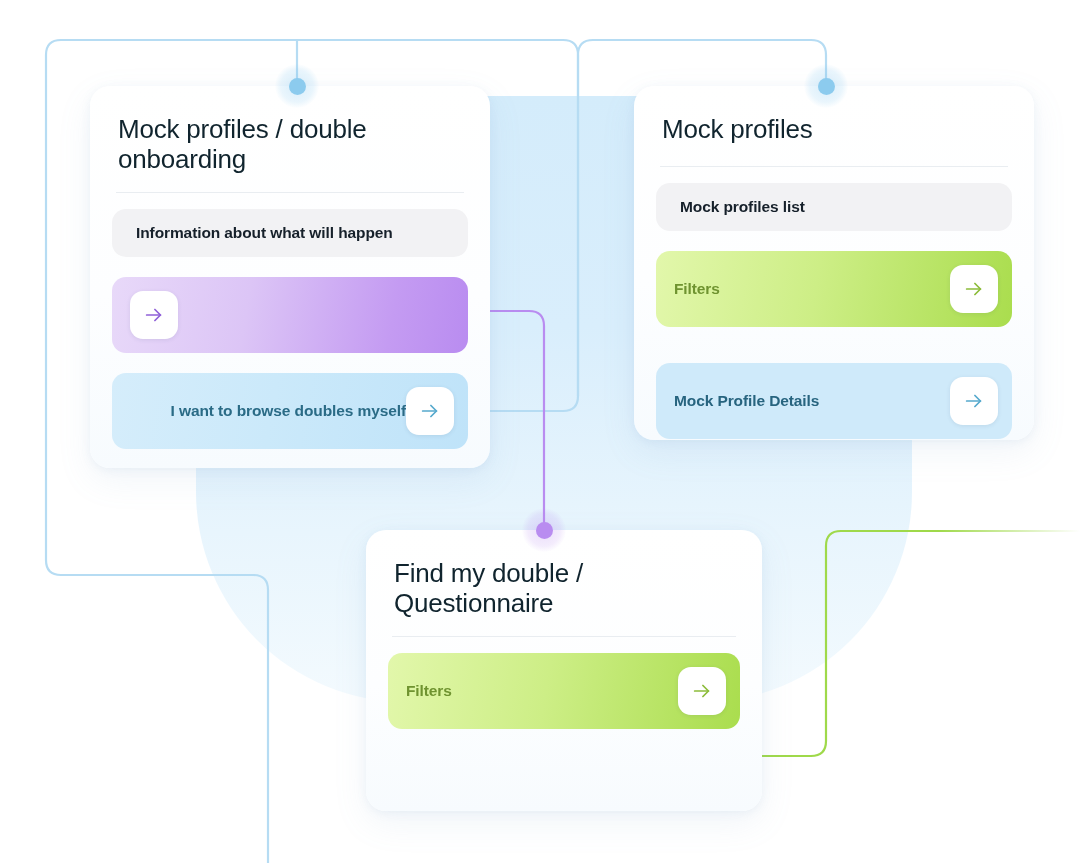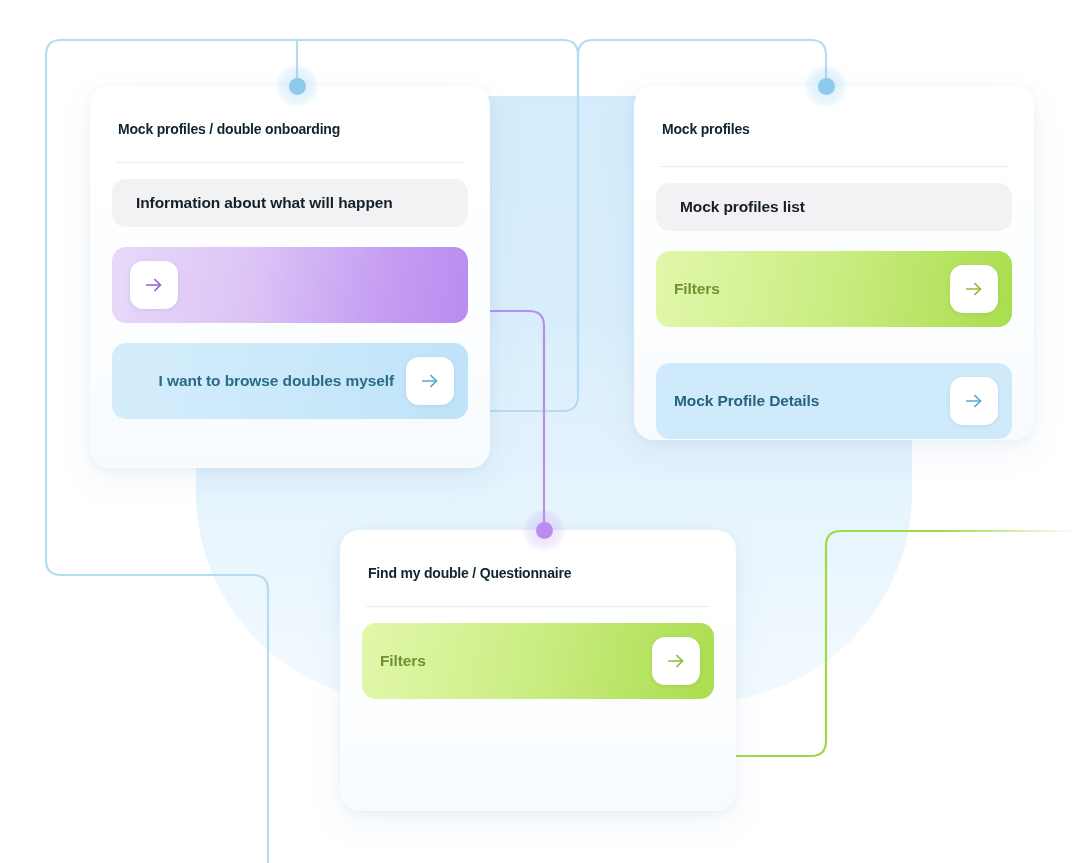--- a/index.html
+++ b/index.html
@@ -22,37 +22,37 @@
   
   .wires{position:absolute;left:0;top:0;width:1080px;height:863px;z-index:1;pointer-events:none;}
 
   
   .card{
     position:absolute;background:linear-gradient(180deg,#ffffff 0%,#fdfeff 55%,#f7fbfe 100%);
     border-radius:20px;z-index:3;
     box-shadow:0 2px 10px rgba(120,160,200,.10), 0 12px 34px rgba(120,160,200,.10);
   }
   .card-title{
-    font-size:14px;line-height:30px;font-weight:700;color:#10242e;letter-spacing:-.2px;
+    font-size:26px;line-height:30px;font-weight:400;color:#10242e;letter-spacing:-.2px;
     padding:28px 43px 0 28px;
   }
   .divider{height:1px;background:#e9edf1;margin:18px 26px 0 26px;}
   .card-body{padding:16px 22px 22px 22px;display:flex;flex-direction:column;gap:20px;}
 
   
   .pill{
     position:relative;border-radius:14px;display:flex;align-items:center;
     min-height:52px;padding:0 16px;
   }
   .pill .label{font-size:15.5px;font-weight:600;line-height:22px;letter-spacing:-.1px;}
   .pill.info{background:#f2f2f4;min-height:48px;}
   .pill.info .label{color:#16202a;font-weight:700;padding-left:8px;}
 
   .pill.action{min-height:76px;padding:0 14px 0 18px;}
-  .pill.action .label{flex:1;padding-right:12px;}
+  .pill.action .label{flex:1;padding-right:0;}
 
   .pill.purple{background:linear-gradient(100deg,#e8d9f9 0%,#dcc5f6 38%,#c49bf2 78%,#b98cf0 100%);}
   .pill.purple .label{color:#7b3ed1;}
 
   .pill.blue{background:linear-gradient(100deg,#d5edfb 0%,#cbe9fa 45%,#bfe3f9 100%);text-align:right;}
   .pill.blue .label{color:#2a6b86;}
 
   .pill.green{background:linear-gradient(100deg,#e2f7ab 0%,#cdee86 45%,#aadd4e 100%);}
   .pill.green .label{color:#6f9330;}
 
@@ -187,21 +187,21 @@
           <svg width="22" height="22" viewBox="0 0 24 24" fill="none" stroke="#56a9cd" stroke-width="1.9" stroke-linecap="round" stroke-linejoin="round">
             <line x1="4" y1="12" x2="19" y2="12"></line>
               <polyline points="13,6 19,12 13,18"></polyline>
           </svg>
         </span>
       </div>
 
     </div>
   </div>
 
-  <div class="card" style="left:340px;top:530px;width:396px;height:281px;">
+  <div class="card" style="left:366px;top:530px;width:396px;height:281px;">
     <div class="card-title">Find my double / Questionnaire</div>
     <div class="divider"></div>
     <div class="card-body">
 
 
       <div class="pill action green">
         <span class="label">Filters</span>
         <span class="arrow-btn">
           <svg width="22" height="22" viewBox="0 0 24 24" fill="none" stroke="#8cbc3a" stroke-width="1.9" stroke-linecap="round" stroke-linejoin="round">
             <line x1="4" y1="12" x2="19" y2="12"></line>

